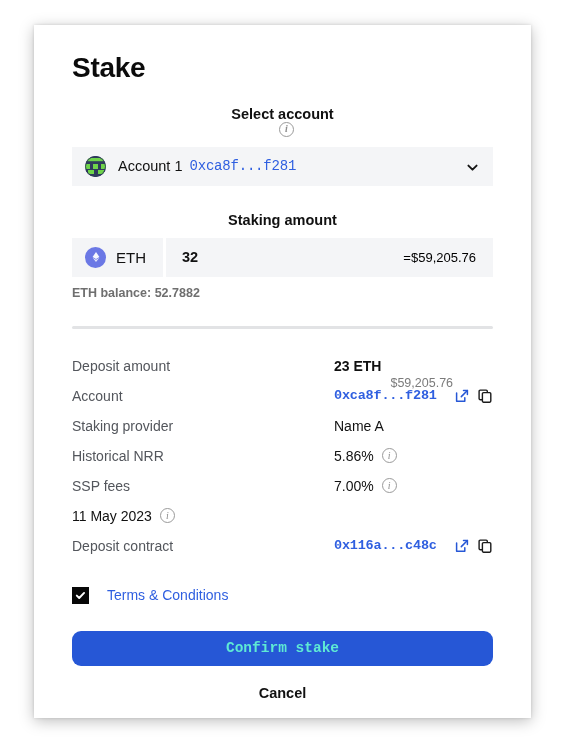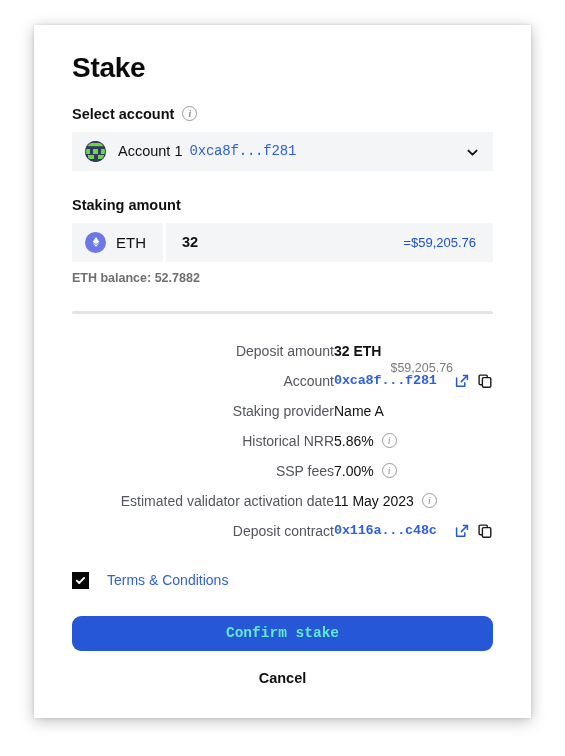--- a/index.html
+++ b/index.html
@@ -45,20 +45,21 @@
   }
 
   
   .section-label {
     display: flex;
     align-items: center;
     font-size: 14.5px;
     font-weight: bold;
     color: #111111;
     margin-bottom: 10px;
+    flex-direction: column;
   }
   .section-label .info-icon {
     margin-left: 8px;
   }
 
   
   .info-icon {
     display: inline-flex;
     align-items: center;
     justify-content: center;
@@ -154,41 +155,40 @@
     box-sizing: border-box;
   }
   .amount-value {
     font-size: 14.5px;
     font-weight: bold;
     color: #111111;
   }
   .amount-usd {
     margin-left: auto;
     font-size: 13px;
-    color: #1d4ed8;
+    color: #000000;
   }
   .balance {
     font-size: 12.5px;
     color: #6f6f6f;
     margin-bottom: 26px;
     font-weight: bold;
   }
 
   
   .divider {
     height: 3px;
     background: #e2e3e5;
     border-radius: 2px;
     margin: 0 0 22px 0;
   }
 
   
   .details {
     margin-bottom: 4px;
-    text-align: right;
   }
   .detail-row {
     display: flex;
     align-items: center;
     height: 30px;
   }
   .detail-label {
     font-size: 14px;
     color: #53565c;
     flex: none;
@@ -353,21 +353,21 @@
       </div>
 
       <div class="balance">ETH balance: 52.7882</div>
 
       <div class="divider"></div>
 
       <div class="details" id="details-list">
           <div class="detail-row">
             <span class="detail-label">Deposit amount</span>
             <span class="detail-value">
-              <span class="val-strong">32 ETH</span>
+              <span class="val-strong">23 ETH</span>
               <span class="val-usd">$59,205.76</span>
             </span>
           </div>
           <div class="detail-row">
             <span class="detail-label">Account</span>
             <span class="detail-value">
               <span class="val-addr">0xca8f...f281</span>
               <span class="row-actions">
                 <span class="icon-btn">
                   <svg width="14" height="14" viewBox="0 0 14 14" aria-hidden="true">
@@ -399,21 +399,20 @@
             </span>
           </div>
           <div class="detail-row">
             <span class="detail-label">SSP fees</span>
             <span class="detail-value">
               <span>7.00%</span>
               <span class="info-icon">i</span>
             </span>
           </div>
           <div class="detail-row">
-            <span class="detail-label">Estimated validator activation date</span>
             <span class="detail-value">
               <span>11 May 2023</span>
               <span class="info-icon">i</span>
             </span>
           </div>
           <div class="detail-row">
             <span class="detail-label">Deposit contract</span>
             <span class="detail-value">
               <span class="val-addr">0x116a...c48c</span>
               <span class="row-actions">

